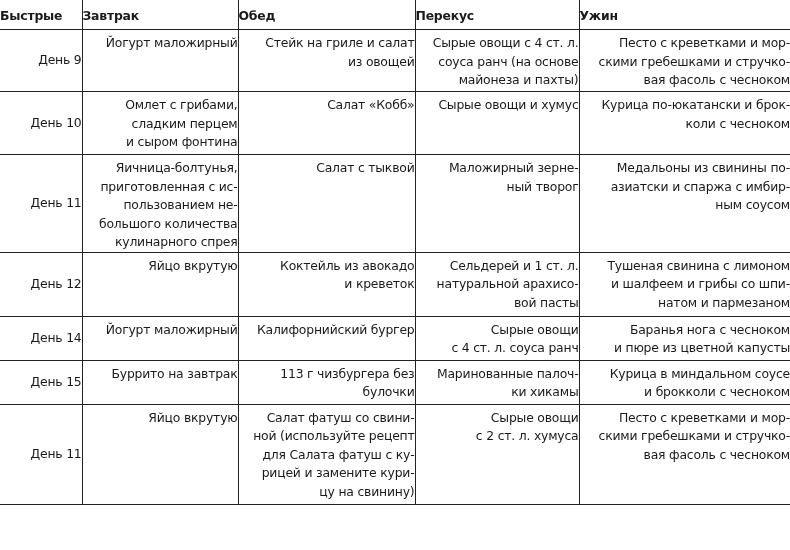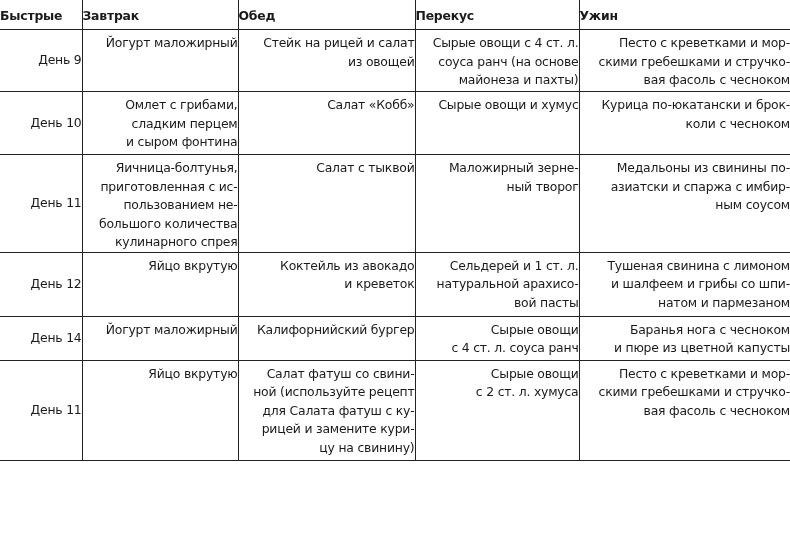--- a/index.html
+++ b/index.html
@@ -51,21 +51,21 @@
       <th>Завтрак</th>
       <th>Обед</th>
       <th>Перекус</th>
       <th>Ужин</th>
     </tr>
   </thead>
   <tbody>
     <tr style="height:62px">
       <td class="day">День 9</td>
       <td class="cell-text">Йогурт маложирный</td>
-      <td class="cell-text">Стейк на рицей и салат
+      <td class="cell-text">Стейк на гриле и салат
 из овощей</td>
       <td class="cell-text">Сырые овощи с 4 ст. л.
 соуса ранч (на основе
 майонеза и пахты)</td>
       <td class="cell-text">Песто с креветками и мор-
 скими гребешками и стручко-
 вая фасоль с чесноком</td>
     </tr>
     <tr style="height:63px">
       <td class="day">День 10</td>
@@ -105,20 +105,30 @@
     </tr>
     <tr style="height:44px">
       <td class="day">День 14</td>
       <td class="cell-text">Йогурт маложирный</td>
       <td class="cell-text">Калифорнийский бургер</td>
       <td class="cell-text">Сырые овощи
 с 4 ст. л. соуса ранч</td>
       <td class="cell-text">Баранья нога с чесноком
 и пюре из цветной капусты</td>
     </tr>
+    <tr style="height:44px">
+      <td class="day">День 15</td>
+      <td class="cell-text">Буррито на завтрак</td>
+      <td class="cell-text">113 г чизбургера без
+булочки</td>
+      <td class="cell-text">Маринованные палоч-
+ки хикамы</td>
+      <td class="cell-text">Курица в миндальном соусе
+и брокколи с чесноком</td>
+    </tr>
     <tr style="height:100px">
       <td class="day">День 11</td>
       <td class="cell-text">Яйцо вкрутую</td>
       <td class="cell-text">Салат фатуш со свини-
 ной (используйте рецепт
 для Салата фатуш с ку-
 рицей и замените кури-
 цу на свинину)</td>
       <td class="cell-text">Сырые овощи
 с 2 ст. л. хумуса</td>

